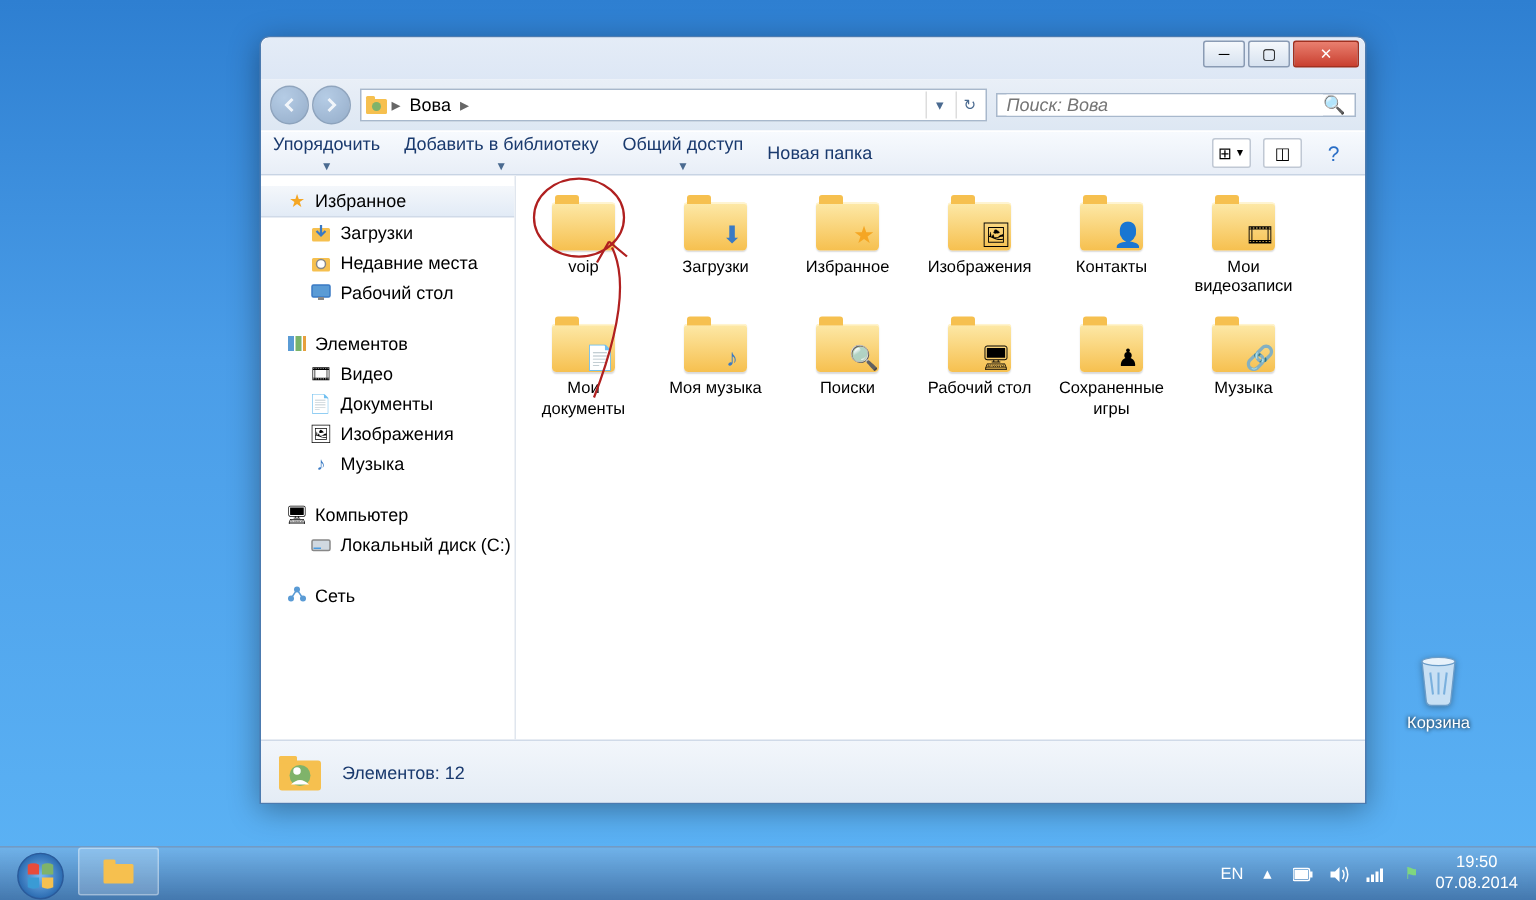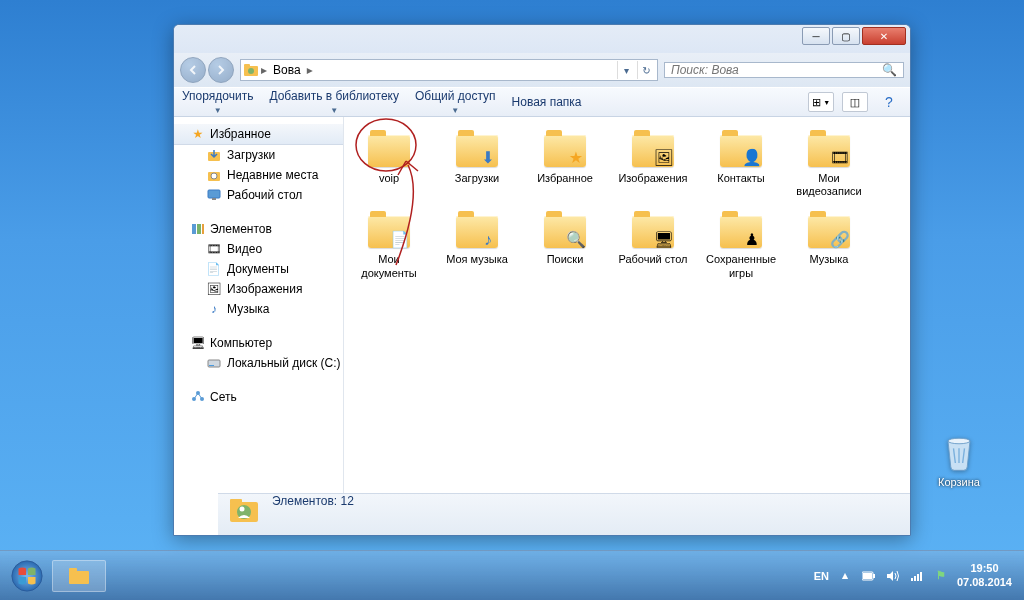--- a/index.html
+++ b/index.html
@@ -50,25 +50,25 @@
 
 .files { flex: 1; padding: 8px 4px; display: flex; flex-wrap: wrap; align-content: flex-start; gap: 4px 6px; overflow:auto; position:relative; }
 .file-item { width: 82px; text-align: center; font-size: 11px; cursor: pointer; padding: 4px 2px; border-radius: 2px; line-height: 1.2; }
 .file-icon { width: 48px; height: 40px; margin: 0 auto 3px; position:relative; }
 .folder-base { width: 42px; height: 32px; background: linear-gradient(to bottom, #fde9a8, #f6c04f); border-radius: 2px 2px 3px 3px; position:absolute; bottom:2px; left:3px; box-shadow: inset 0 1px 0 #fff4d0, 0 1px 1px rgba(0,0,0,.15); }
 .folder-base::before { content:""; position:absolute; top:-5px; left:2px; width:16px; height:6px; background:#f6c04f; border-radius: 2px 2px 0 0; }
 .file-overlay { position:absolute; bottom:0; right:2px; width:22px; height:22px; display:flex; align-items:center; justify-content:center; font-size:16px; }
 .annotation { position:absolute; pointer-events:none; z-index:5; }
 
 
-.status-bar { height: 42px; background: linear-gradient(to bottom, #f2f6fb, #e4ecf5); border-top: 1px solid #d0dae8; display:flex; padding: 0 10px; gap: 12px; font-size: 12px; color:#1a3a6e;margin-left:44px; }
+.status-bar { height: 42px; background: linear-gradient(to bottom, #f2f6fb, #e4ecf5); border-top: 1px solid #d0dae8; display:flex; align-items:center; padding: 0 10px; gap: 12px; font-size: 12px; color:#1a3a6e; }
 .status-icon { width:32px; height:32px; position:relative; }
 
 
-.taskbar { position: absolute; left:0; right:0; bottom:0; height: 50px; background: linear-gradient(to bottom, rgba(140,180,220,.45), rgba(60,100,150,.75)); backdrop-filter: blur(4px); display:flex; align-items:center; padding: 0 6px; border-top: 1px solid rgba(255,255,255,.25); font-weight: bold; }
+.taskbar { position: absolute; left:0; right:0; bottom:0; height: 36px; background: linear-gradient(to bottom, rgba(140,180,220,.45), rgba(60,100,150,.75)); backdrop-filter: blur(4px); display:flex; padding: 0 6px; border-top: 1px solid rgba(255,255,255,.25); }
 .start-orb { width:42px; height:38px; display:flex; align-items:center; justify-content:center; cursor:pointer; }
 .start-orb svg { width:34px; height:34px; }
 .task-item { width: 54px; height: 32px; margin-left: 4px; background: rgba(255,255,255,.2); border:1px solid rgba(255,255,255,.35); border-radius: 2px; display:flex; align-items:center; justify-content:center; cursor:pointer; }
 .tray { margin-left: auto; display:flex; align-items:center; gap: 8px; color:#fff; font-size:11px; padding-right:6px; }
 .tray-icon { width:16px; height:16px; display:flex; align-items:center; justify-content:center; }
 .clock { text-align:center; line-height:1.2; cursor:pointer; }
 </style>
 </head>
 <body>
 

